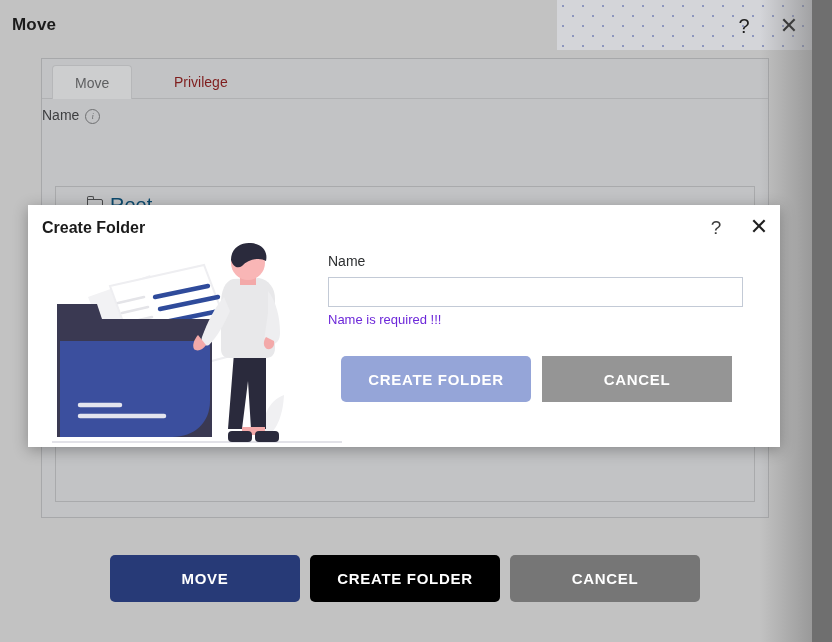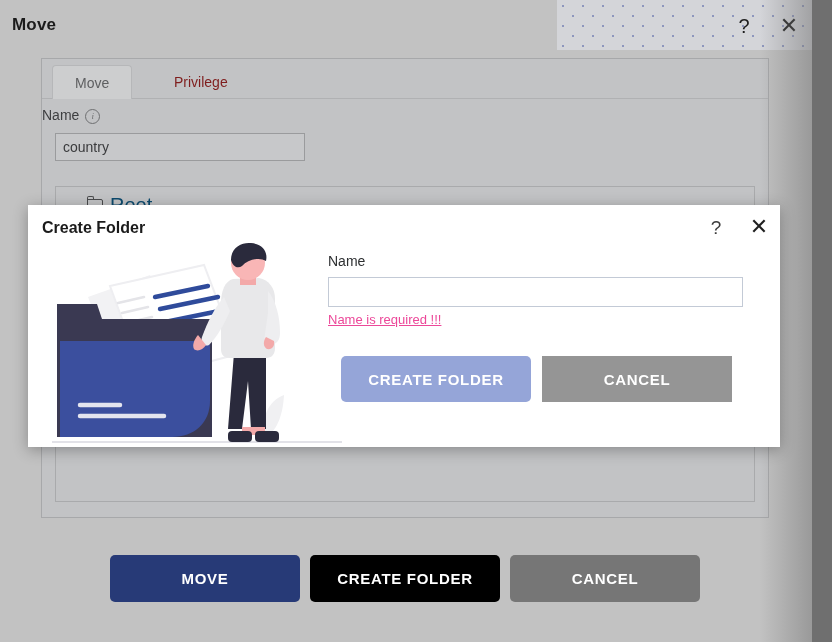--- a/index.html
+++ b/index.html
@@ -347,22 +347,21 @@
     background: #ffffff;
     font-family: "Liberation Sans", sans-serif;
     font-size: 14px;
     color: #222;
     padding: 0 8px;
     outline: none;
   }
   .cf-error {
     margin-top: 5px;
     font-size: 13px;
-    color: #ec4899;
-    text-decoration: underline;
+    color: #6d28d9;
   }
   .cf-buttons {
     position: absolute;
     left: 341px;
     top: 356px;
     width: 400px;
     height: 48px;
   }
   .cf-btn {
     position: absolute;
@@ -399,21 +398,20 @@
 
       <div class="tabstrip">
         <div class="tab tab-move active">Move</div>
         <div class="tab tab-priv">Privilege</div>
       </div>
 
       <div class="field-label">
         <span>Name</span><span class="info-icon">i</span>
       </div>
 
-      <input class="name-input" type="text" value="country" style="">
 
       <div class="tree-panel">
         <div class="tree-row">
           <span class="chev"></span>
           <span class="folder-glyph"></span>
           <span>Root</span>
         </div>
       </div>
 
     </div>

